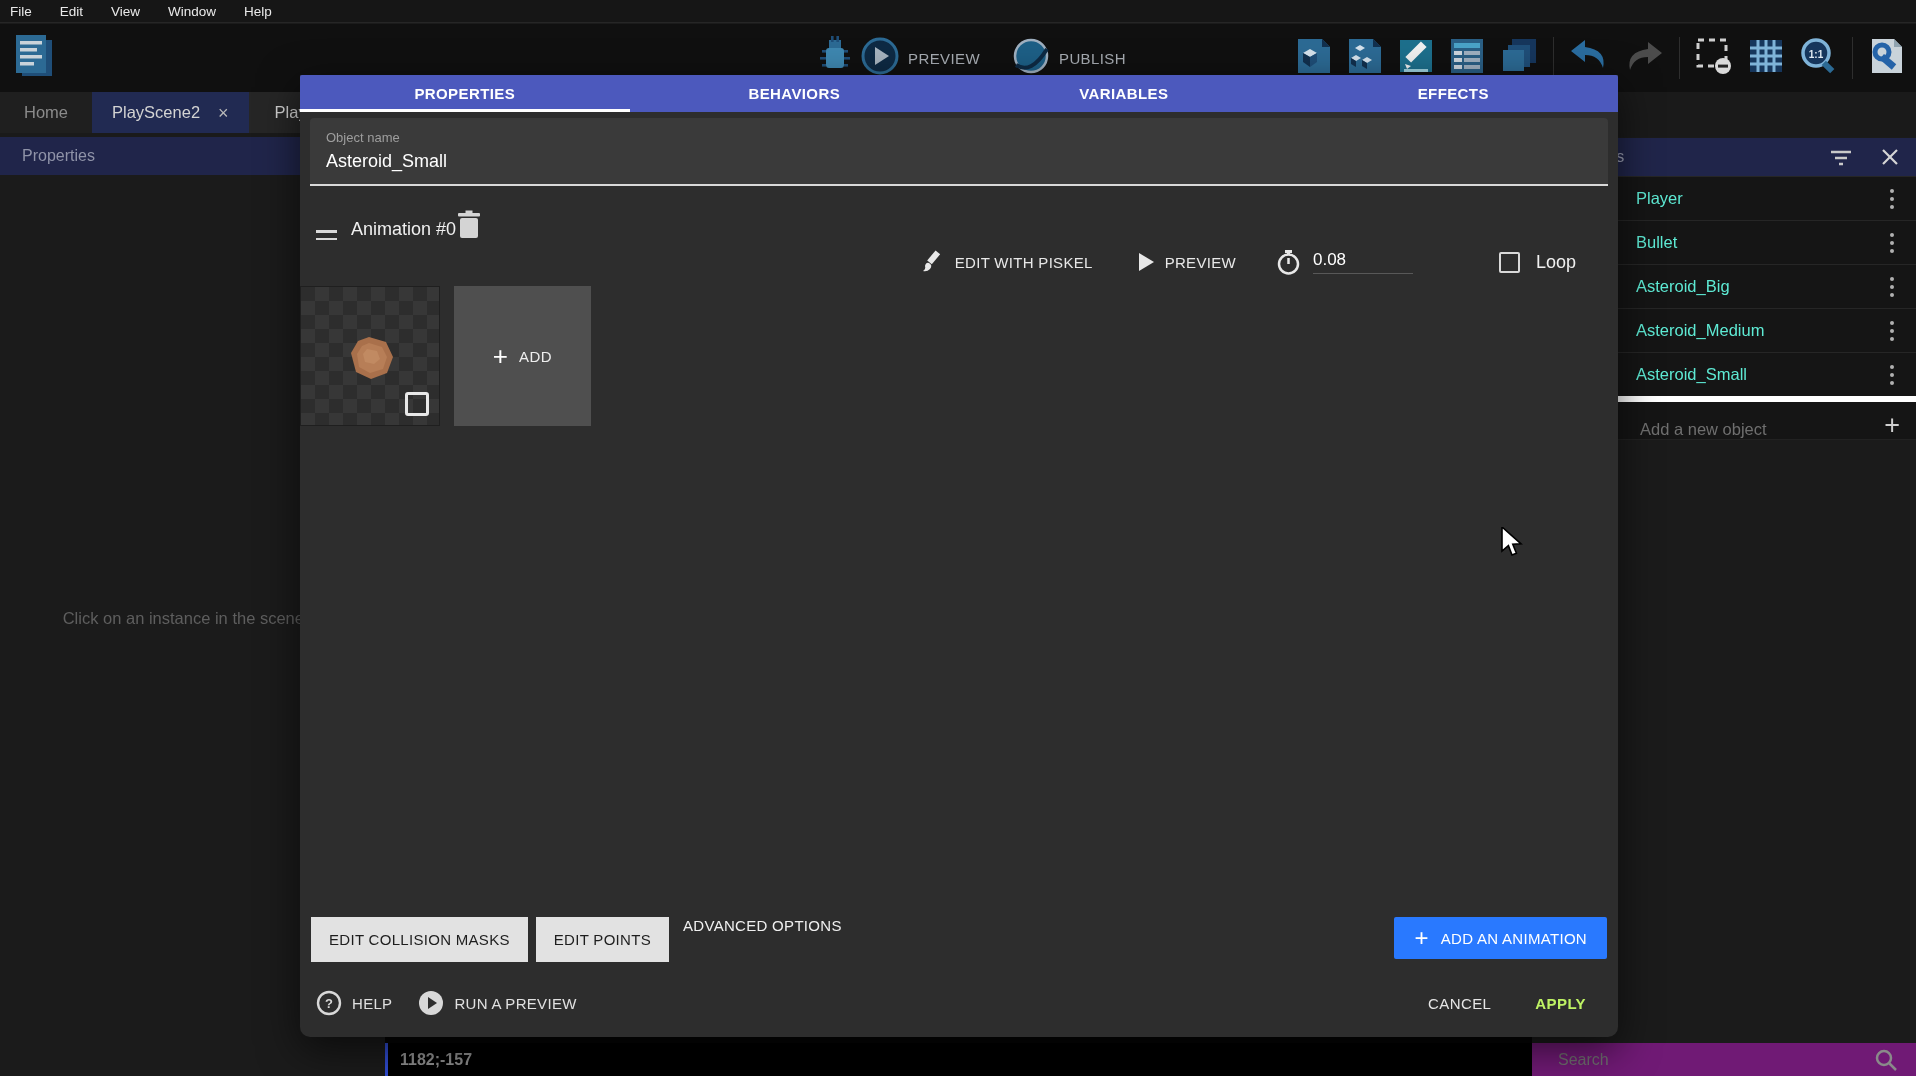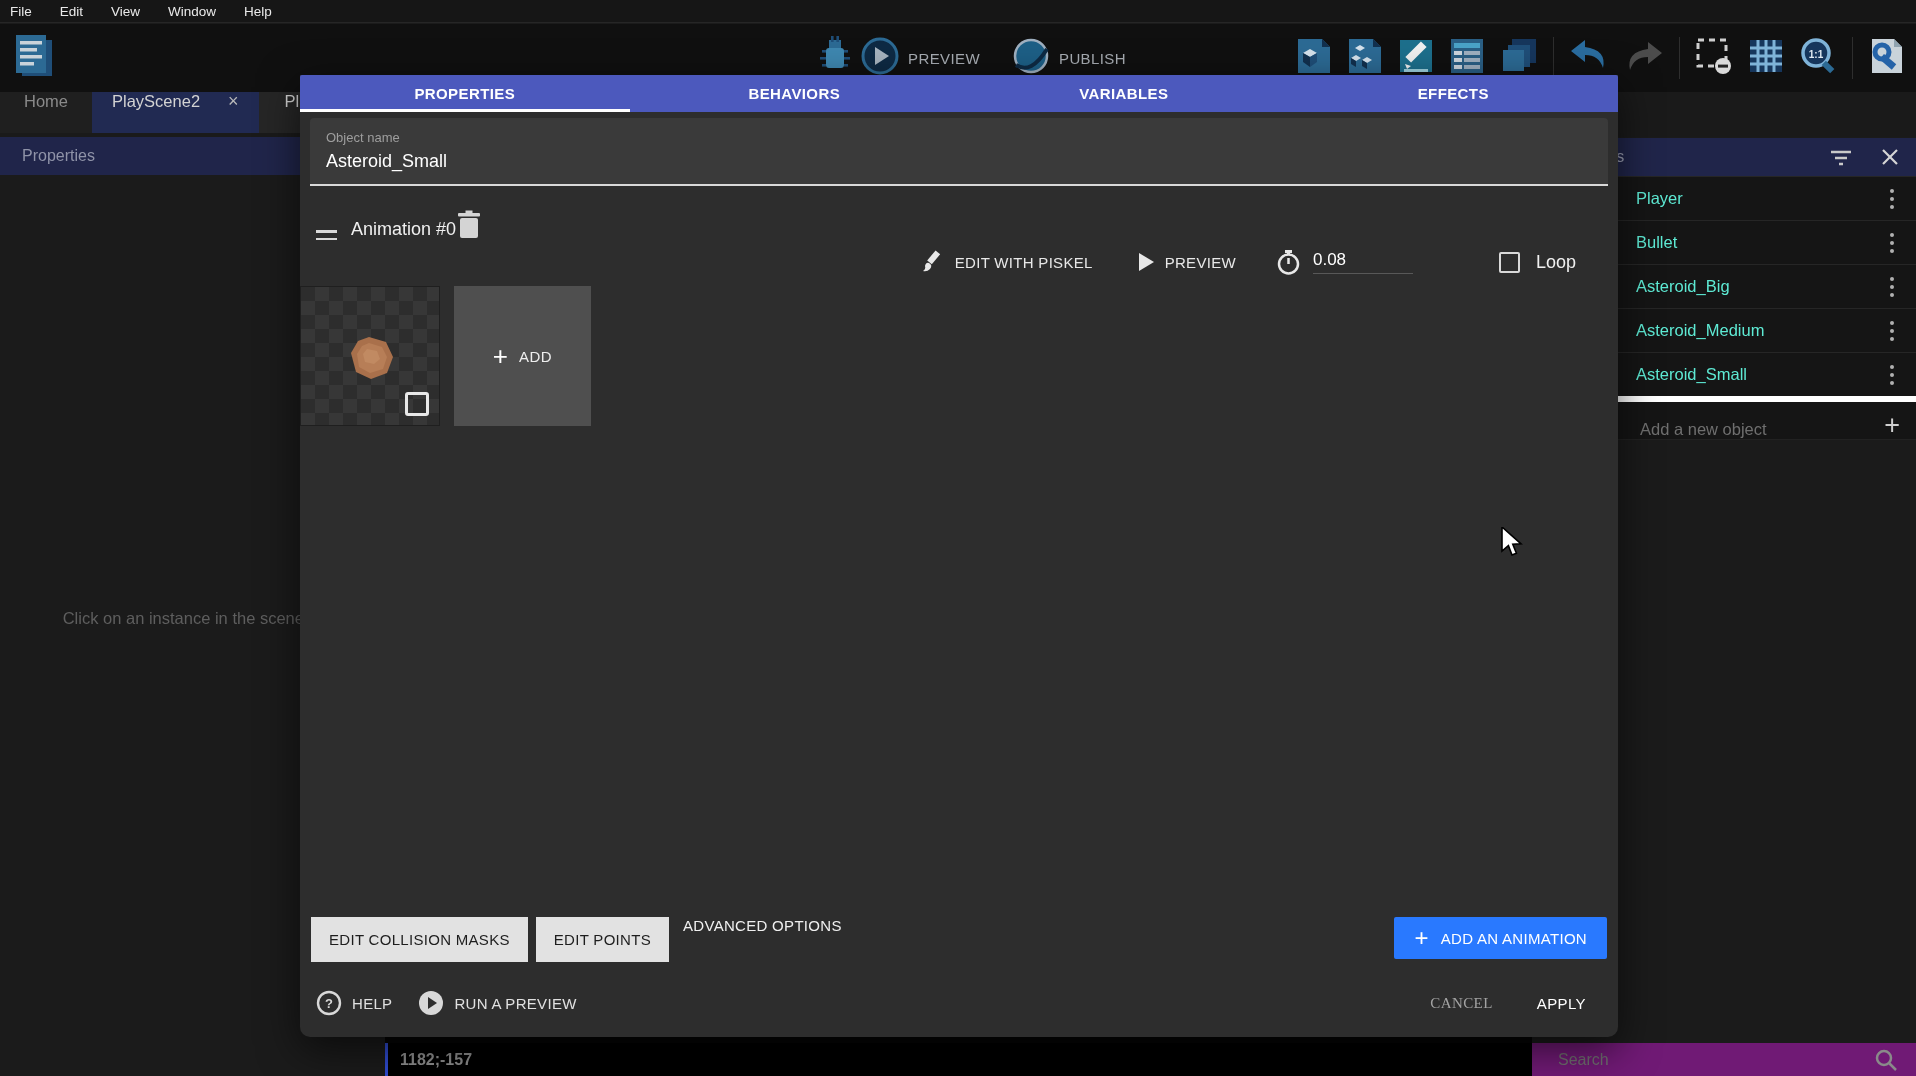--- a/index.html
+++ b/index.html
@@ -13,23 +13,23 @@
 
 .toolbar{position:absolute;left:0;top:24px;width:1916px;height:68px;background:#101010;z-index:3}
 .pm-icon{position:absolute;left:12px;top:8px}
 .tb-center{position:absolute;left:818px;top:0;height:68px;display:flex;align-items:center;gap:9px}
 .tb-label{font-size:15px;color:#a8adb3;letter-spacing:.4px}
 .tb-right{position:absolute;right:12px;top:0;height:68px;display:flex;align-items:center;gap:15px}
 .tb-sep{width:1px;height:42px;background:#2e2e2e}
 
 
 .tabstrip{position:absolute;left:0;top:92px;width:1916px;height:45px;background:#1a1a1a;display:flex;z-index:3}
-.etab{height:41px;display:flex;padding:0 20px;font-size:16.5px}
+.etab{height:41px;display:flex;align-items:center;padding:0 20px;font-size:16.5px}
 .etab.home{color:#8a8a8a;background:#1f1f1f;padding:0 24px}
-.etab.active{color:#d3d3d3;background:#212a52;gap:28px}
+.etab.active{color:#d3d3d3;background:#212a52;gap:18px}
 .etab.active .close-x{color:#b9b9b9;font-size:18px;line-height:1}
 .etab.partial{color:#cfcfcf;background:#262626;padding:0 26px}
 
 
 .left-panel{position:absolute;left:0;top:137px;width:385px;height:939px;background:#1b1b1b;z-index:2}
 .panel-head{height:38px;background:#20254a;display:flex;align-items:center;padding:0 22px;font-size:16px;color:#8f93a8}
 .lp-hint{position:absolute;left:0;top:468px;width:385px;text-align:center;color:#5e5e5e;font-size:16.5px;line-height:27px}
 
 
 .scene-bg{position:absolute;left:385px;top:137px;width:1147px;height:939px;background:#050505;z-index:1}
@@ -78,22 +78,22 @@
 .add-tile .plus{color:#fff;font-size:26px;font-weight:300;line-height:1}
 .add-tile .txt{color:#eee;font-size:15px;letter-spacing:.5px}
 .dlg-spacer{flex:1}
 .actions-row{padding:0 11px;height:46px;display:flex;align-items:flex-start;margin-bottom:14px}
 .gray-btn{background:#e2e2e2;color:#1e1e1e;border:0;font-size:15px;letter-spacing:.3px;padding:0 18px;height:45px;margin-right:8px;font-family:inherit;cursor:pointer}
 .text-btn{background:transparent;border:0;color:#f0f0f0;font-size:15px;letter-spacing:.3px;margin-left:6px;font-family:inherit;cursor:pointer}
 .blue-btn{margin-left:auto;background:#2979ff;border:0;color:#fff;height:42px;padding:0 20px;display:flex;align-items:center;gap:12px;font-size:15px;letter-spacing:.3px;border-radius:2px;font-family:inherit;cursor:pointer}
 .blue-btn .plus{font-size:24px;font-weight:300;line-height:1}
 .footer-row{height:52px;margin-bottom:8px;padding:0 32px 0 16px;display:flex;align-items:center}
 .foot-btn{display:flex;align-items:center;gap:10px;color:#e0e0e0;font-size:15px;letter-spacing:.3px;cursor:pointer}
-.cancel-btn{margin-left:auto;background:transparent;border:0;color:#a3a3a3;font-size:15px;letter-spacing:.4px;font-family:Liberation Serif, serif;cursor:pointer}
-.apply-btn{background:transparent;border:0;color:#ffffff;font-size:15px;font-weight:400;letter-spacing:.4px;margin-left:44px;font-family:inherit;cursor:pointer}
+.cancel-btn{margin-left:auto;background:transparent;border:0;color:#e5e5e5;font-size:15px;letter-spacing:.4px;font-family:Liberation Sans, sans-serif;cursor:pointer}
+.apply-btn{background:transparent;border:0;color:#bef264;font-size:15px;font-weight:700;letter-spacing:.4px;margin-left:44px;font-family:inherit;cursor:pointer}
 
 .cursor{position:absolute;left:1500px;top:527px;z-index:50;pointer-events:none}
 </style>
 </head>
 <body>
 
 <div class="menubar">
   <span>File</span>
   <span>Edit</span>
   <span>View</span>

